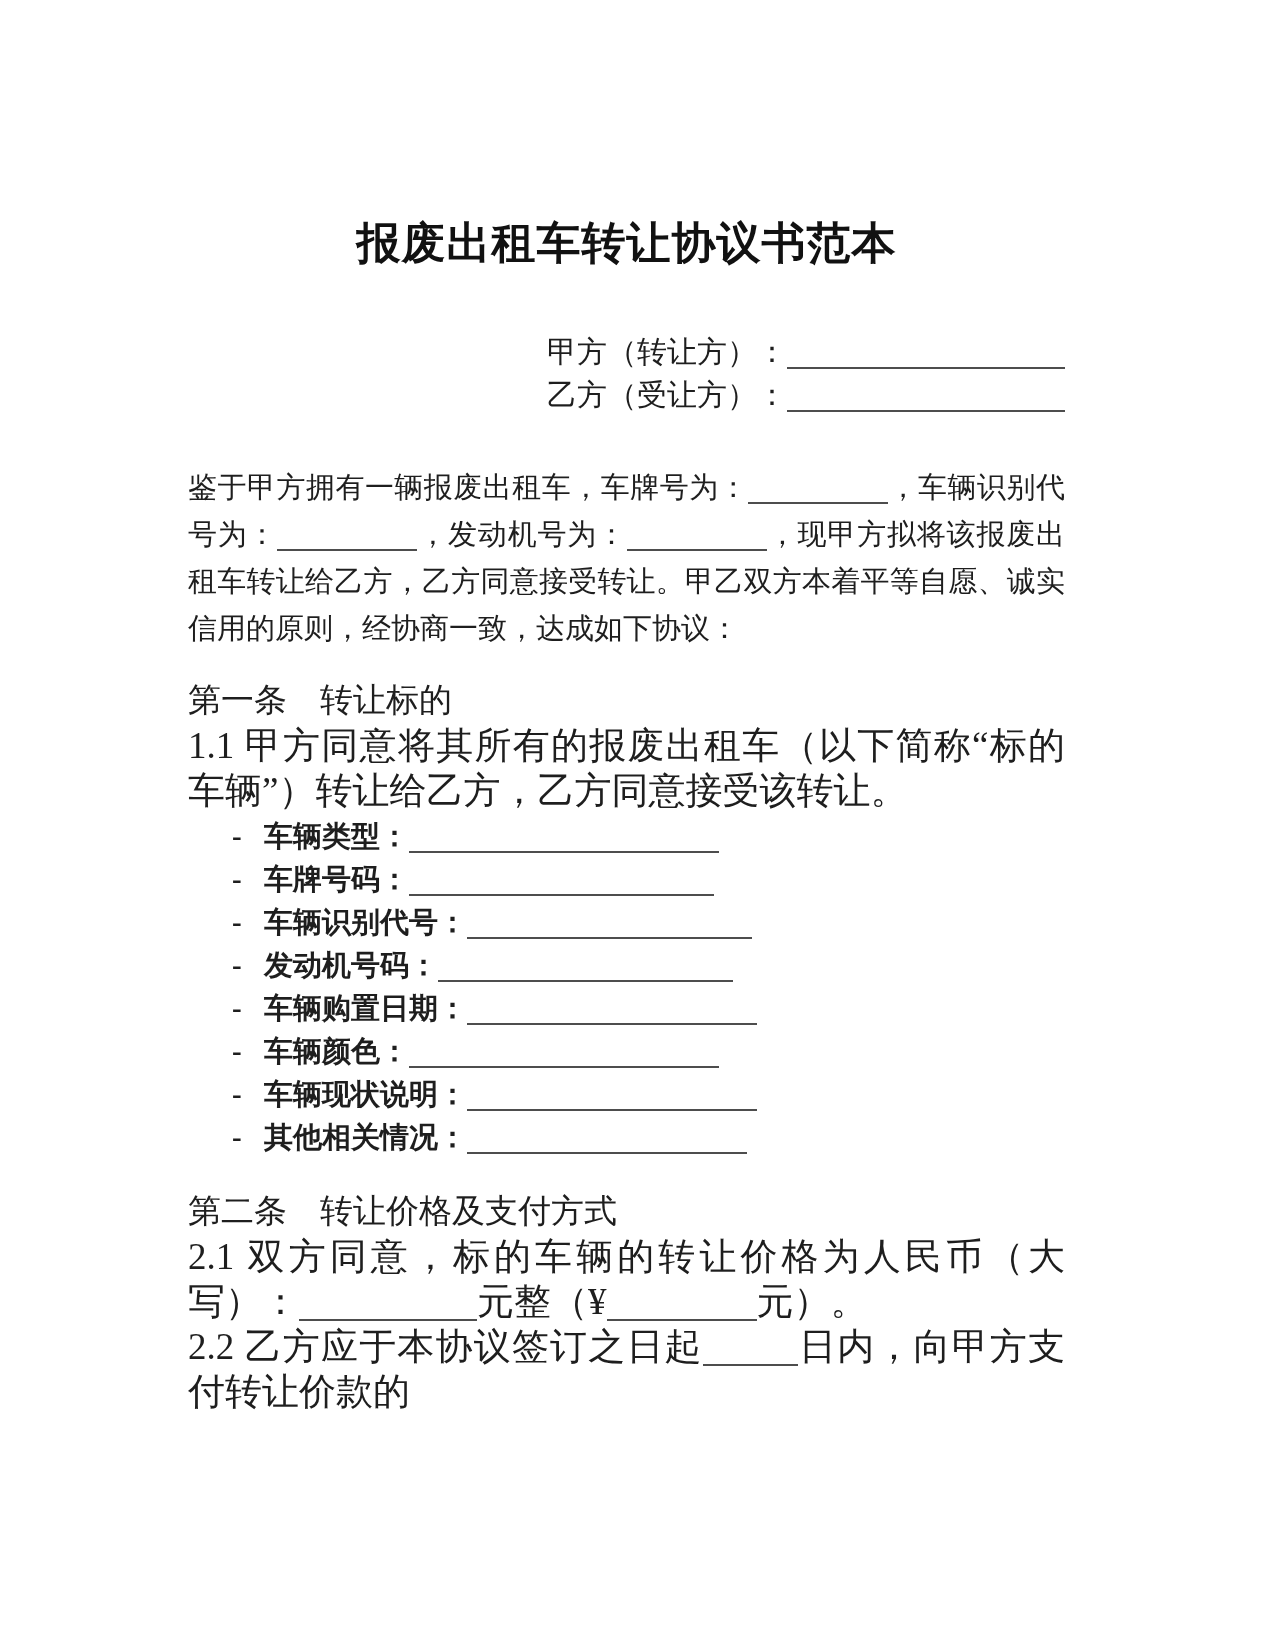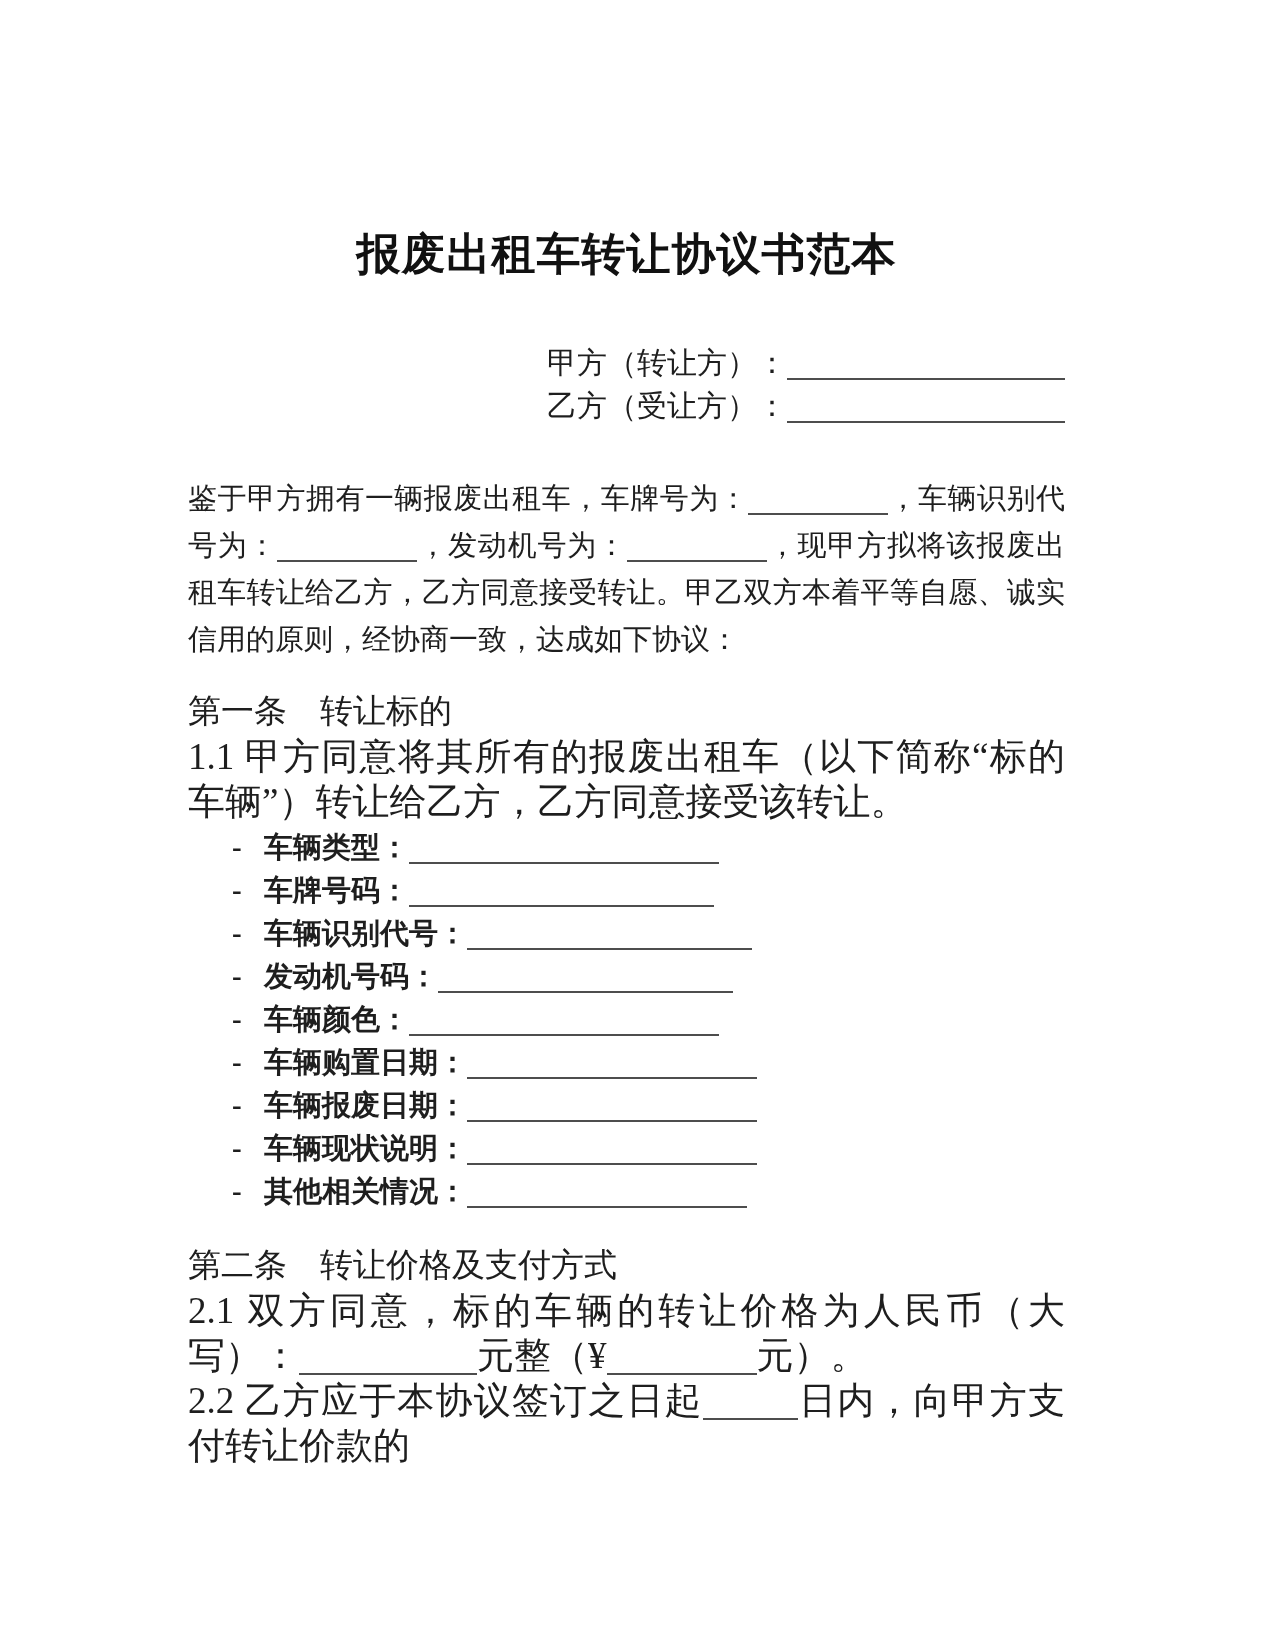--- a/index.html
+++ b/index.html
@@ -9,21 +9,20 @@
     background: #ffffff;
     color: #1e1e1e;
     font-family: "Liberation Serif", "DejaVu Serif", serif;
     overflow: hidden;
   }
   .page {
     box-sizing: border-box;
     width: 1275px;
     height: 1522px;
     padding: 16px 210px 0 188px;
-    margin-top: 11px;
   }
   .doc-title {
     margin: 0;
     padding-top: 200px;
     font-size: 44px;
     line-height: 56px;
     font-weight: 700;
     text-align: center;
     color: #111111;
     letter-spacing: 1px;
@@ -100,23 +99,22 @@
   <p class="sec-heading">第一条　转让标的</p>
 
   <p class="clause">1.1 甲方同意将其所有的报废出租车（以下简称“标的车辆”）转让给乙方，乙方同意接受该转让。</p>
 
 
   <div class="vlist">
     <div class="vitem"><span class="dash">-</span><span>车辆类型：</span><span class="blank w310"></span></div>
     <div class="vitem"><span class="dash">-</span><span>车牌号码：</span><span class="blank w305"></span></div>
     <div class="vitem"><span class="dash">-</span><span>车辆识别代号：</span><span class="blank w285"></span></div>
     <div class="vitem"><span class="dash">-</span><span>发动机号码：</span><span class="blank w295"></span></div>
+    <div class="vitem"><span class="dash">-</span><span>车辆购置日期：</span><span class="blank w290"></span></div>
     <div class="vitem"><span class="dash">-</span><span>车辆颜色：</span><span class="blank w310"></span></div>
-    <div class="vitem"><span class="dash">-</span><span>车辆购置日期：</span><span class="blank w290"></span></div>
-    <div class="vitem"><span class="dash">-</span><span>车辆报废日期：</span><span class="blank w290"></span></div>
     <div class="vitem"><span class="dash">-</span><span>车辆现状说明：</span><span class="blank w290"></span></div>
     <div class="vitem"><span class="dash">-</span><span>其他相关情况：</span><span class="blank w280"></span></div>
   </div>
 
   <p class="sec-heading second">第二条　转让价格及支付方式</p>
 
   <p class="clause"><span>2.1 双方同意，标的车辆的转让价格为人民币（大写）：</span><span class="blank w178"></span><span>元整（¥</span><span class="blank w150"></span><span>元）。</span></p>
 
   <p class="clause"><span>2.2 乙方应于本协议签订之日起</span><span class="blank w95"></span><span>日内，向甲方支付转让价款的</span></p>
 

